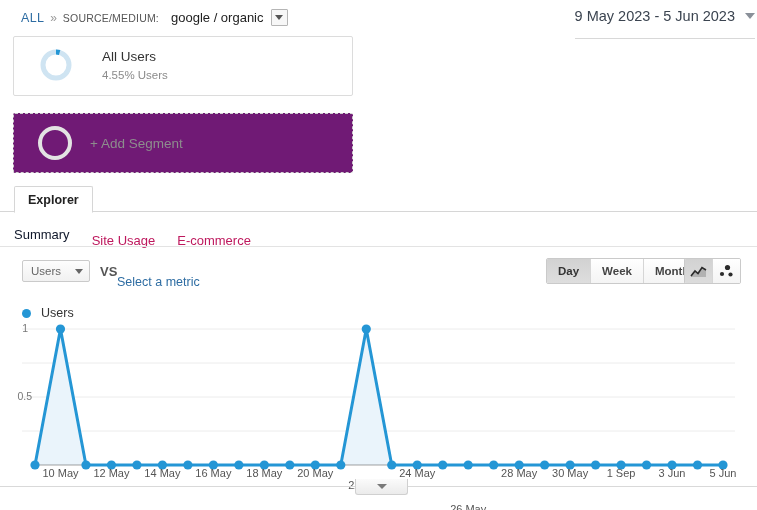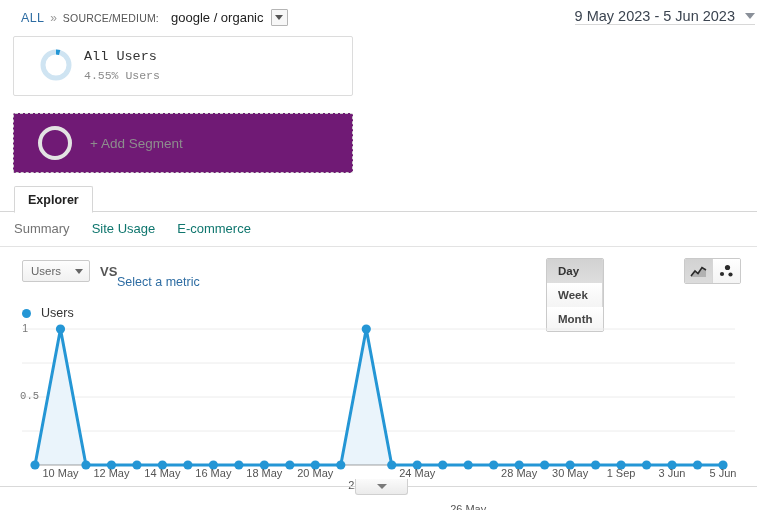--- a/index.html
+++ b/index.html
@@ -71,21 +71,21 @@
     border-top: 5px solid #555;
   }
 
   
   #date-range {
     position: absolute;
     right: 14px; top: 8px;
     display: flex;
     align-items: center;
     cursor: pointer;
-    padding-bottom: 0;
+    padding-bottom: 14px;
     border-bottom: 1px solid #d8d8d8;
   }
   #date-range-label {
     font-size: 14.5px;
     color: #3b4450;
   }
   .date-caret {
     margin-left: 10px;
     width: 0; height: 0;
     border-left: 5px solid transparent;
@@ -114,23 +114,22 @@
     top: 113px;
     border: 1px dashed #cfcfcf;
     background: #701a75;
     cursor: pointer;
   }
   .donut {
     margin-left: 24px;
     flex: 0 0 auto;
   }
   .seg-text {
-    margin-left: 10px;
+    margin-left: 28px;
     line-height: 1.35;
-    font-family: Liberation Mono, monospace;
   }
   .seg-title {
     font-size: 13.5px;
     color: #333;
   }
   .seg-sub {
     font-size: 11.5px;
     color: #8b8b8b;
     margin-top: 2px;
   }
@@ -178,22 +177,22 @@
     position: absolute;
     left: 14px; top: 221px;
     display: flex;
     align-items: center;
     gap: 22px;
   }
   .subtab {
     font-size: 13px;
     cursor: pointer;
   }
-  .subtab.active { color: #737373; }
-  .subtab.link { color: #0f766e; }
+  .subtab.active { color: #0f172a; }
+  .subtab.link { color: #be185d; margin-top: 12px; }
 
   #subtab-divider {
     position: absolute;
     left: 0; top: 246px;
     width: 757px;
     border-bottom: 1px solid #e3e3e3;
   }
 
   
   #controls {
@@ -241,21 +240,20 @@
   }
 
   #granularity {
     position: absolute;
     left: 546px; top: 3px;
     display: flex;
     border: 1px solid #cacaca;
     border-radius: 2px;
     overflow: hidden;
     background: #fff;
-    flex-direction: column;
   }
   .gran-btn {
     height: 24px;
     padding: 0 11px;
     display: flex;
     align-items: center;
     font-size: 11.5px;
     font-weight: bold;
     color: #444;
     background: linear-gradient(#ffffff, #f4f4f4);
@@ -493,21 +491,21 @@
         <circle cx="570.11" cy="145.00" r="4.6" fill="#2496d5"></circle>
         <circle cx="595.59" cy="145.00" r="4.6" fill="#2496d5"></circle>
         <circle cx="621.07" cy="145.00" r="4.6" fill="#2496d5"></circle>
         <circle cx="646.56" cy="145.00" r="4.6" fill="#2496d5"></circle>
         <circle cx="672.04" cy="145.00" r="4.6" fill="#2496d5"></circle>
         <circle cx="697.52" cy="145.00" r="4.6" fill="#2496d5"></circle>
         <circle cx="723.00" cy="145.00" r="4.6" fill="#2496d5"></circle>
       </g>
   </svg>
   <div id="yticks">
-      <div class="ytick" style="left: 11px; width: 28px; top: 70px; font-family: Liberation Mono, monospace;">0.5</div>
+      <div class="ytick" style="left: 4px; width: 28px; top: 70px;">0.5</div>
       <div class="ytick" style="left: 0px; width: 28px; top: 2px;">1</div>
     </div>
 </div>
 
 <div id="xlabels">
     <div class="xlabel" style="left: 60.4815px; top: 0px;">10 May</div>
     <div class="xlabel" style="left: 111.444px; top: 0px;">12 May</div>
     <div class="xlabel" style="left: 162.407px; top: 0px;">14 May</div>
     <div class="xlabel" style="left: 213.37px; top: 0px;">16 May</div>
     <div class="xlabel" style="left: 264.333px; top: 0px;">18 May</div>

